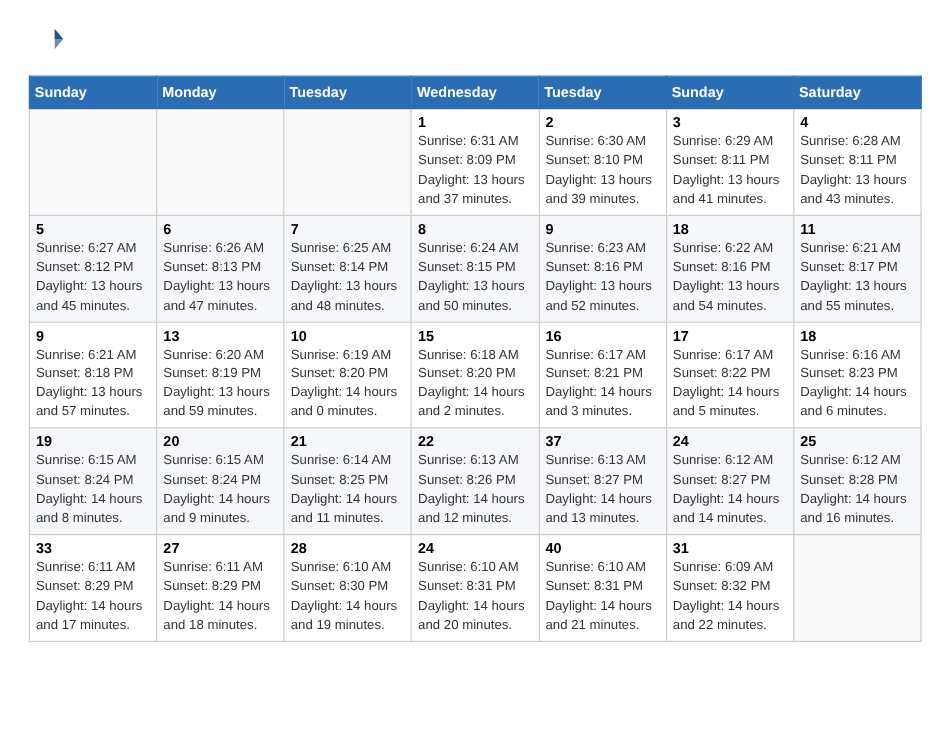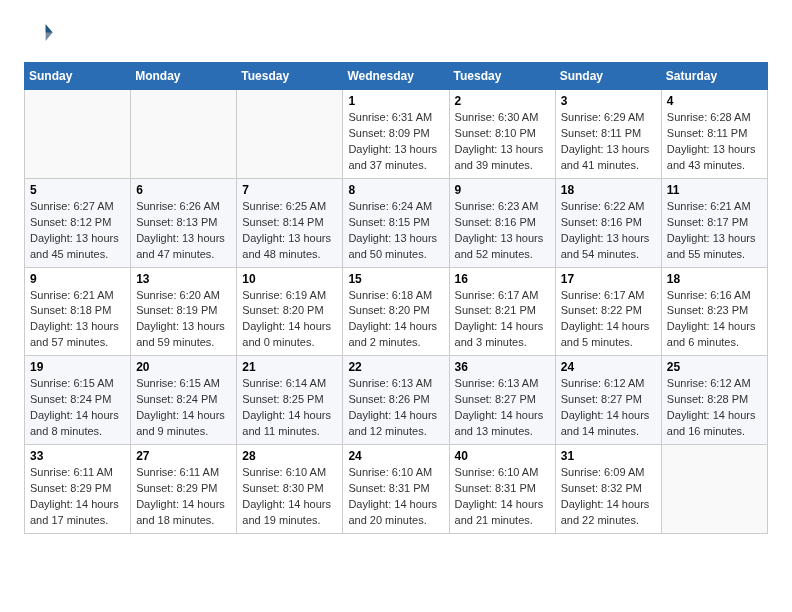--- a/index.html
+++ b/index.html
@@ -209,21 +209,21 @@
         </td>
         <td>
           <div class="day-number">21</div>
           <div class="day-info">Sunrise: 6:14 AM<br>Sunset: 8:25 PM<br>Daylight: 14 hours<br>and 11 minutes.</div>
         </td>
         <td>
           <div class="day-number">22</div>
           <div class="day-info">Sunrise: 6:13 AM<br>Sunset: 8:26 PM<br>Daylight: 14 hours<br>and 12 minutes.</div>
         </td>
         <td>
-          <div class="day-number">36</div>
+          <div class="day-number">37</div>
           <div class="day-info">Sunrise: 6:13 AM<br>Sunset: 8:27 PM<br>Daylight: 14 hours<br>and 13 minutes.</div>
         </td>
         <td>
           <div class="day-number">24</div>
           <div class="day-info">Sunrise: 6:12 AM<br>Sunset: 8:27 PM<br>Daylight: 14 hours<br>and 14 minutes.</div>
         </td>
         <td>
           <div class="day-number">25</div>
           <div class="day-info">Sunrise: 6:12 AM<br>Sunset: 8:28 PM<br>Daylight: 14 hours<br>and 16 minutes.</div>
         </td>

